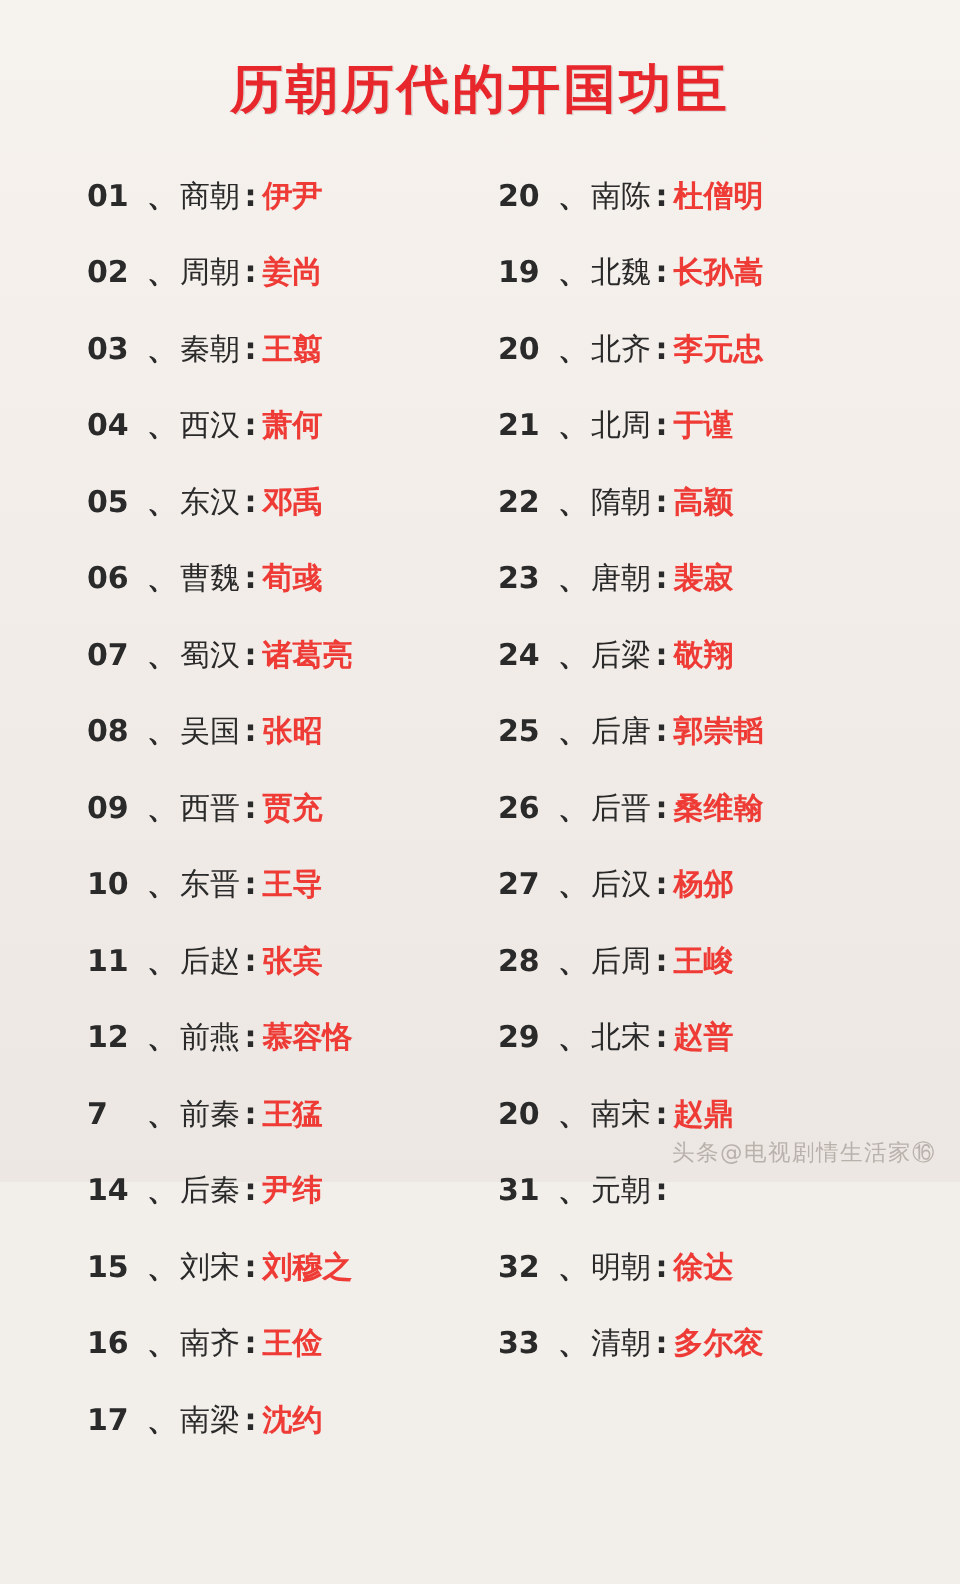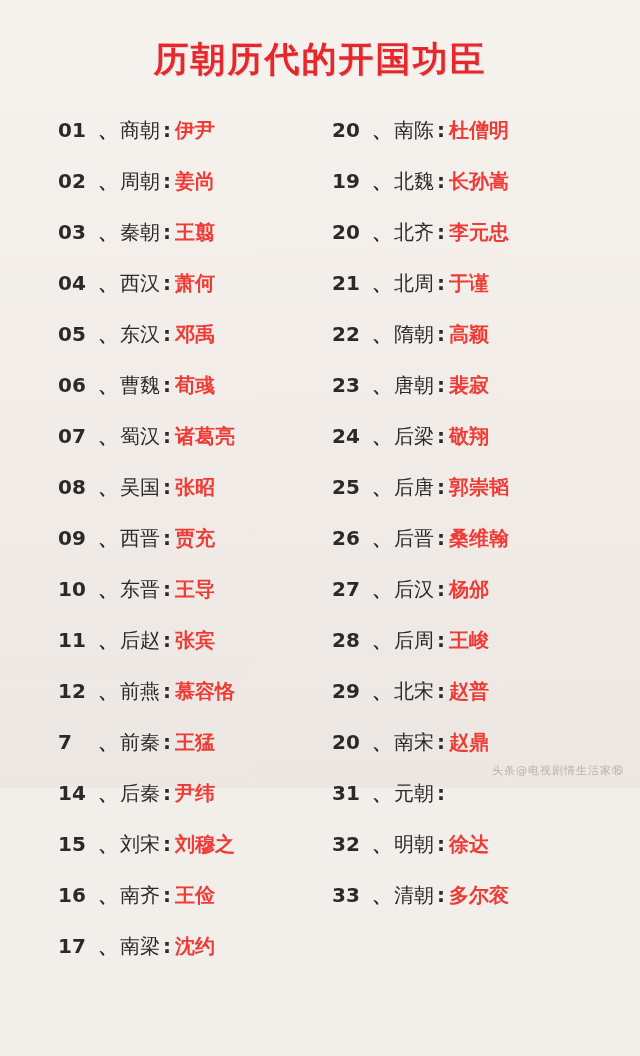--- a/index.html
+++ b/index.html
@@ -75,21 +75,21 @@
     padding-right: 4px;
   }
   .name {
     color: #ef3b36;
     font-weight: bold;
   }
   .watermark {
     position: absolute;
     right: 16px;
     bottom: 10px;
-    font-size: 11px;
+    font-size: 15px;
     color: #b9b2ac;
     letter-spacing: 1px;
   }
 </style>
 </head>
 <body>
 
 <div class="page">
 
   <div class="title">历朝历代的开国功臣</div>

